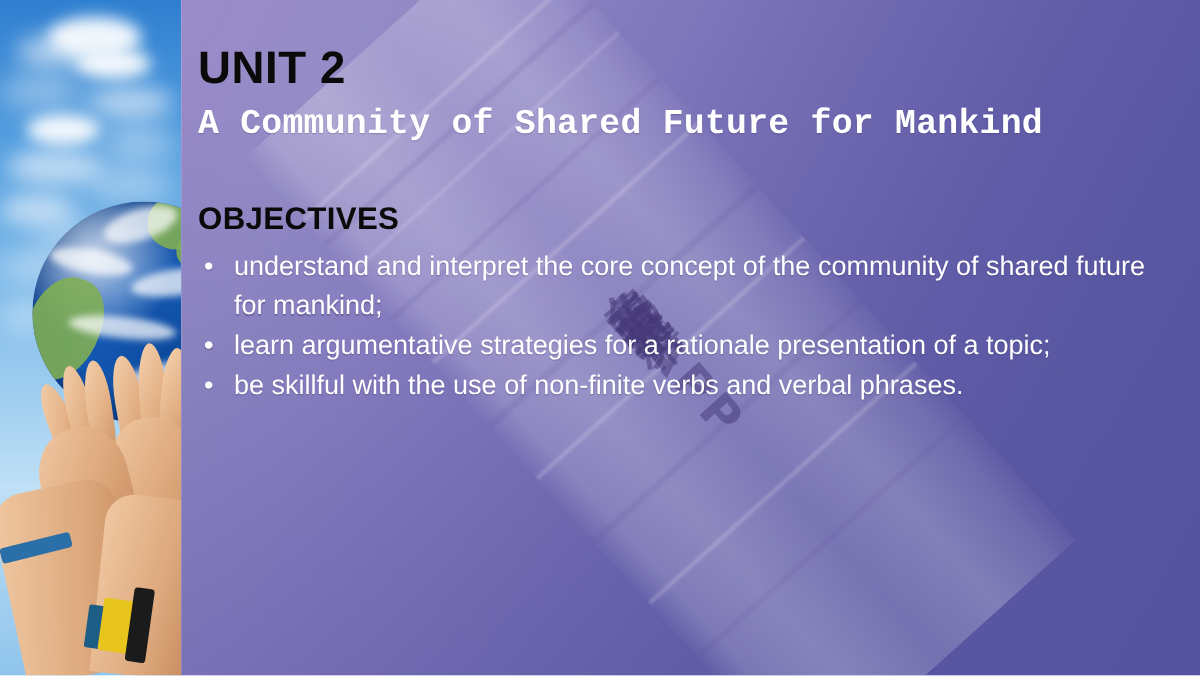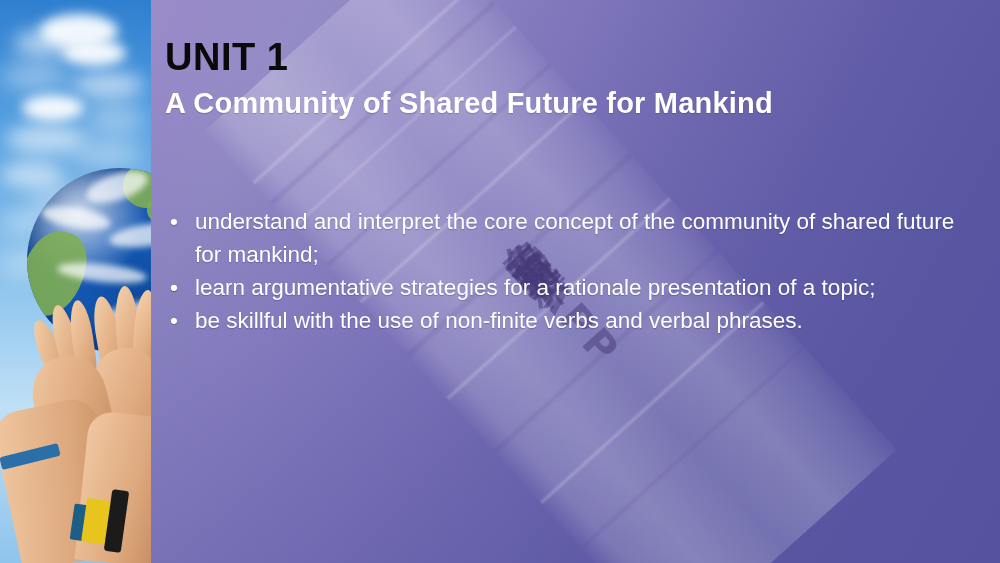--- a/index.html
+++ b/index.html
@@ -195,20 +195,21 @@
   #unit-subtitle {
     position: absolute;
     left: 0;
     top: 88px;
     color: #ffffff;
     font-size: 29px;
     font-weight: bold;
     letter-spacing: 0.2px;
     line-height: 1.1;
     text-shadow: 0 1px 1px rgba(40,30,80,0.25);
+    font-family: Liberation Mono, monospace;
   }
   #objectives-heading {
     position: absolute;
     left: 0;
     top: 167px;
     color: #0a0a0a;
     font-size: 26px;
     font-weight: bold;
     letter-spacing: 0.3px;
   }
@@ -301,22 +302,23 @@
       <div class="wm-streak" style="top:230px; height:3px;"></div>
       <div class="wm-streak dark" style="top:300px; height:6px;"></div>
       <div class="wm-streak" style="top:360px; height:3px;"></div>
       <div class="wm-streak dark" style="top:430px; height:5px;"></div>
       <div class="wm-streak" style="top:500px; height:3px;"></div>
       <div class="wm-streak dark" style="top:560px; height:4px;"></div>
       <div id="watermark-text">免费听看完整学习资料｜APP</div>
     </div>
 
     <div id="content">
-      <div id="unit-title">UNIT 1</div>
+      <div id="unit-title">UNIT 2</div>
       <div id="unit-subtitle">A Community of Shared Future for Mankind</div>
+      <div id="objectives-heading">OBJECTIVES</div>
       <ul id="objectives-list">
         <li>
           <span class="bullet">•</span>
           <span>understand and interpret the core concept of the community of shared future for mankind;</span>
         </li>
         <li>
           <span class="bullet">•</span>
         </li>
         <li>
           <span class="bullet">•</span>

